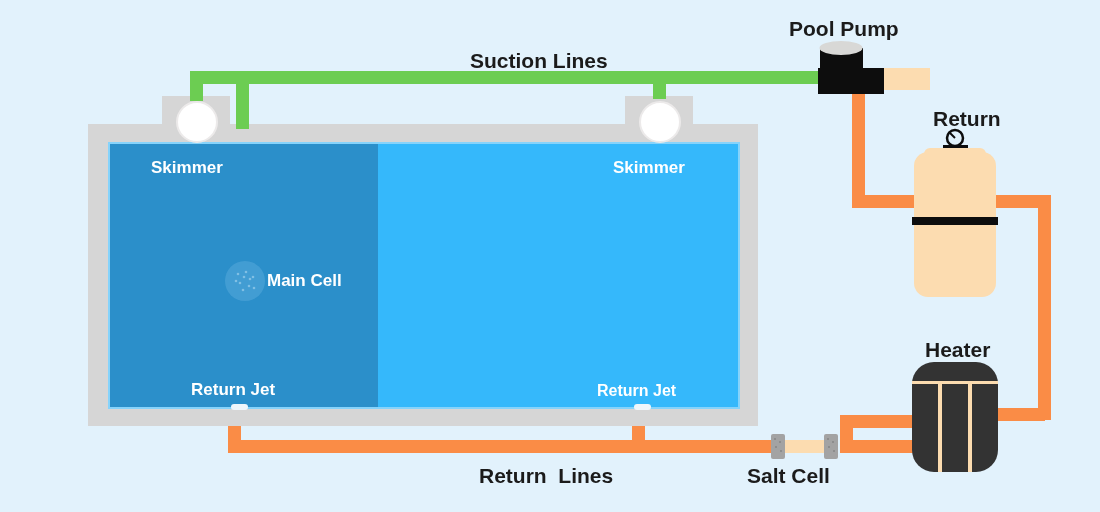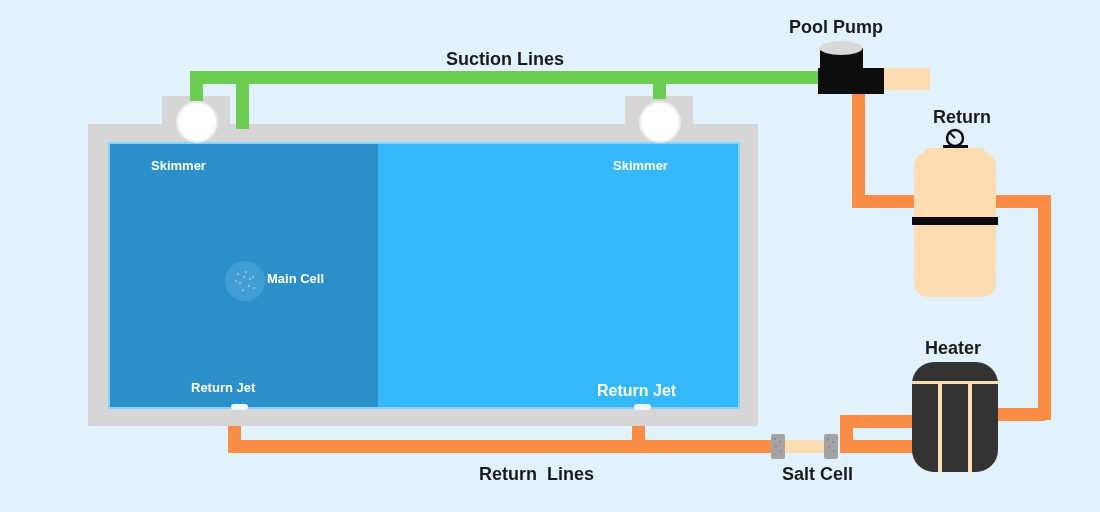--- a/index.html
+++ b/index.html
@@ -13,22 +13,22 @@
   }
   #stage{position:absolute;left:0;top:0;width:1100px;height:512px;}
   svg#diagram{position:absolute;left:0;top:0;width:1100px;height:512px;display:block;}
   .lbl{
     position:absolute;
     font-weight:bold;
     white-space:pre;
     line-height:1;
     user-select:none;
   }
-  .lbl-dark{color:#1b1b1b;font-size:18px;}
-  .lbl-white{color:#ffffff;font-size:13px;}
+  .lbl-dark{color:#1b1b1b;font-size:21px;}
+  .lbl-white{color:#ffffff;font-size:17px;}
   .lbl-white-sm{color:#ffffff;font-size:16px;}
 </style>
 </head>
 <body>
 
 <div id="stage">
 
   <svg id="diagram" viewBox="0 0 1100 512">
 
     <g>
@@ -139,31 +139,31 @@
           <circle cx="781" cy="451" r="1"></circle>
         <circle cx="828" cy="439" r="1"></circle>
           <circle cx="833" cy="442" r="1"></circle>
         <circle cx="829" cy="447" r="1"></circle>
           <circle cx="834" cy="451" r="1"></circle>
       </g>
     </g>
 
   </svg>
 
-  <div class="lbl lbl-dark" style="left:446px;top:50px;">Suction Lines</div>
+  <div class="lbl lbl-dark" style="left:470px;top:50px;">Suction Lines</div>
 
   <div class="lbl lbl-dark" style="left:479px;top:465px;">Return  Lines</div>
 
   <div class="lbl lbl-dark" style="left:789px;top:18px;">Pool Pump</div>
 
   <div class="lbl lbl-dark" style="left:933px;top:108px;">Return</div>
 
   <div class="lbl lbl-dark" style="left:925px;top:339px;">Heater</div>
 
-  <div class="lbl lbl-dark" style="left:782px;top:465px;">Salt Cell</div>
+  <div class="lbl lbl-dark" style="left:747px;top:465px;">Salt Cell</div>
 
   <div class="lbl lbl-white" style="left:151px;top:159px;">Skimmer</div>
 
   <div class="lbl lbl-white" style="left:613px;top:159px;">Skimmer</div>
 
   <div class="lbl lbl-white" style="left:267px;top:272px;">Main Cell</div>
 
   <div class="lbl lbl-white" style="left:191px;top:381px;">Return Jet</div>
 
   <div class="lbl lbl-white-sm" style="left:597px;top:383px;">Return Jet</div>

